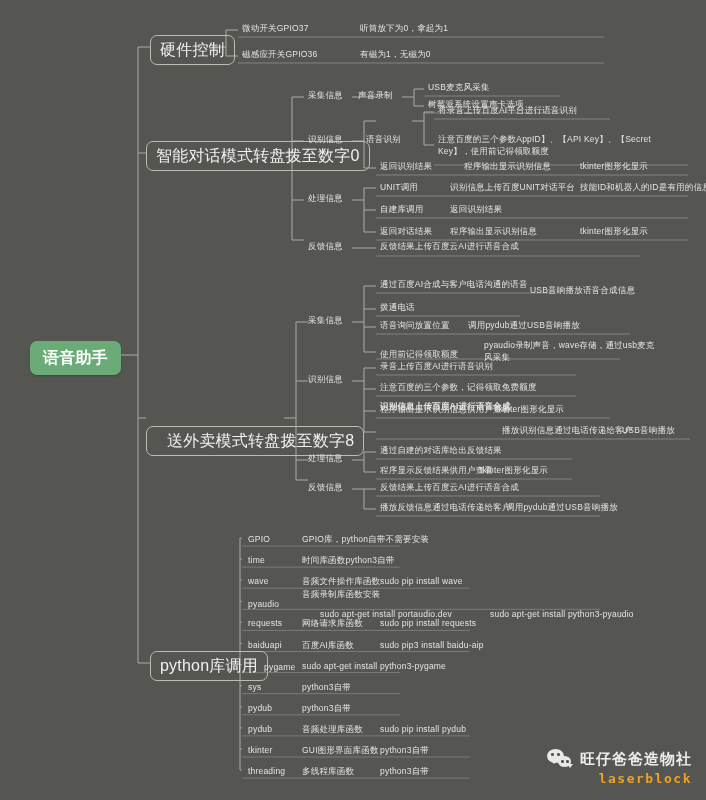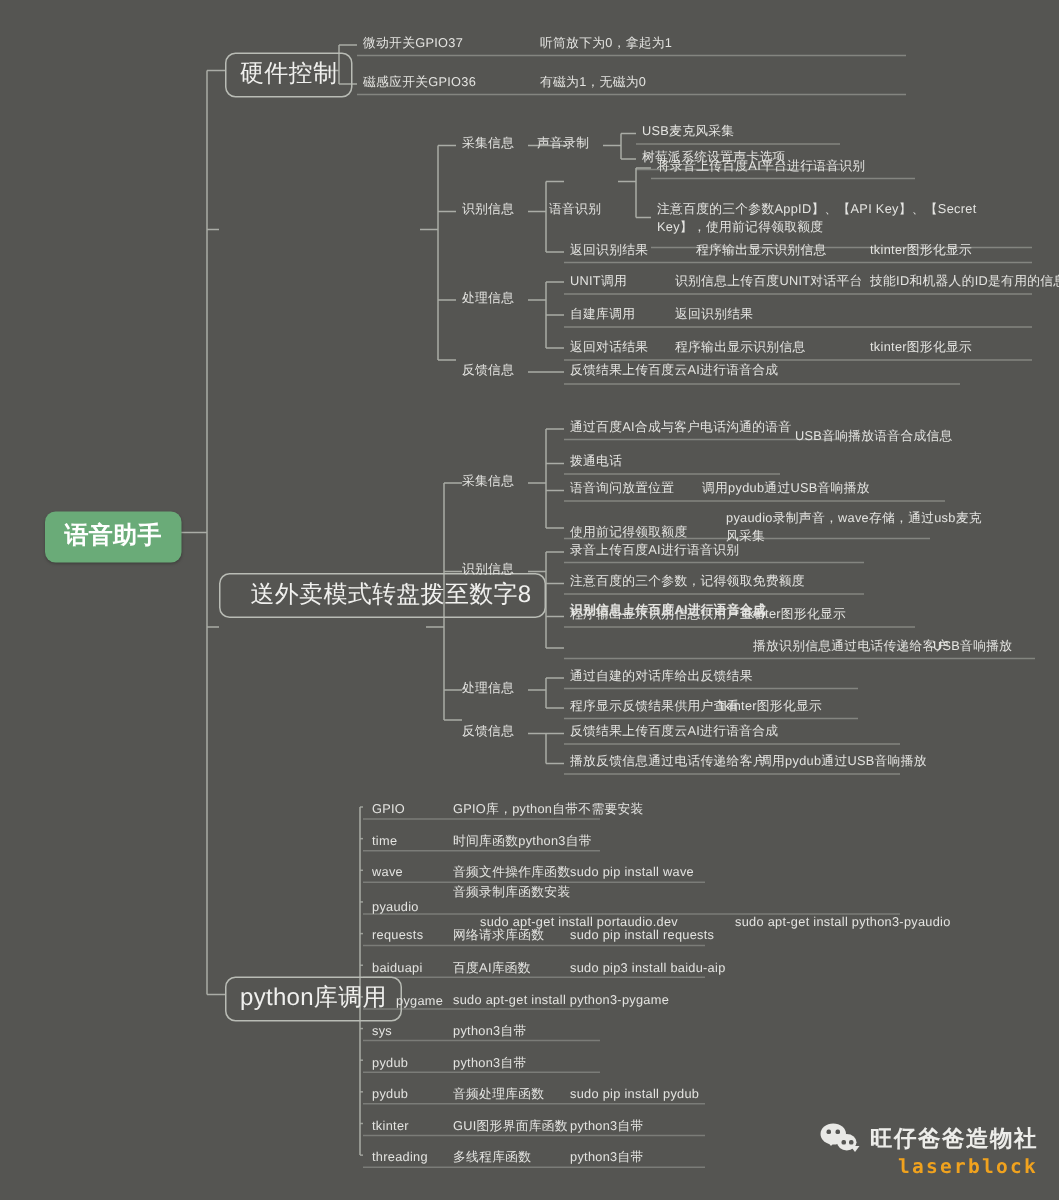--- a/index.html
+++ b/index.html
@@ -218,20 +218,21 @@
   <div class="node root" style="left:30px; top:341px;">语音助手</div>
 
   <div class="node boxed" style="left:150px; top:35px;">硬件控制</div>
 
   <div class="node leaf" style="left:240px; top:22px;">微动开关GPIO37</div>
   <div class="node leaf" style="left:358px; top:22px;">听筒放下为0，拿起为1</div>
 
   <div class="node leaf" style="left:240px; top:48px;">磁感应开关GPIO36</div>
   <div class="node leaf" style="left:358px; top:48px;">有磁为1，无磁为0</div>
 
+  <div class="node boxed" style="left:146px; top:141px;">智能对话模式转盘拨至数字0</div>
 
   <div class="node leaf" style="left:306px; top:89px;">采集信息</div>
   <div class="node leaf" style="left:356px; top:89px;">声音录制</div>
   <div class="node leaf" style="left:426px; top:81px;">USB麦克风采集</div>
   <div class="node leaf" style="left:426px; top:98px;">树莓派系统设置声卡选项</div>
 
   <div class="node leaf" style="left:306px; top:133px;">识别信息</div>
   <div class="node leaf" style="left:364px; top:133px;">语音识别</div>
   <div class="node leaf" style="left:436px; top:104px;">将录音上传百度AI平台进行语音识别</div>
   <div class="node leaf wrap" style="left:436px; top:132px; width:250px;">注意百度的三个参数AppID】、【API Key】、【Secret Key】，使用前记得领取额度</div>
@@ -250,21 +251,21 @@
   <div class="node leaf" style="left:448px; top:203px;">返回识别结果</div>
 
   <div class="node leaf" style="left:378px; top:225px;">返回对话结果</div>
   <div class="node leaf" style="left:448px; top:225px;">程序输出显示识别信息</div>
   <div class="node leaf" style="left:578px; top:225px;">tkinter图形化显示</div>
 
   <div class="node leaf" style="left:306px; top:240px;">反馈信息</div>
   <div class="node leaf" style="left:378px; top:240px;">反馈结果上传百度云AI进行语音合成</div>
   <div class="node leaf" style="left:528px; top:240px;margin-top:44px;">USB音响播放语音合成信息</div>
 
-  <div class="node boxed" style="left:146px; top:382px;padding-left:20px;">送外卖模式转盘拨至数字8</div>
+  <div class="node boxed" style="left:146px; top:426px;padding-left:20px;">送外卖模式转盘拨至数字8</div>
 
   <div class="node leaf" style="left:306px; top:314px;">采集信息</div>
   <div class="node leaf" style="left:378px; top:278px;">通过百度AI合成与客户电话沟通的语音</div>
   <div class="node leaf" style="left:378px; top:301px;">拨通电话</div>
   <div class="node leaf" style="left:378px; top:319px;">语音询问放置位置</div>
   <div class="node leaf" style="left:466px; top:319px;">调用pydub通过USB音响播放</div>
   <div class="node leaf" style="left:378px; top:348px;">使用前记得领取额度</div>
   <div class="node leaf wrap" style="left:482px; top:338px; width:180px;">pyaudio录制声音，wave存储，通过usb麦克风采集</div>
 
   <div class="node leaf" style="left:306px; top:373px;">识别信息</div>

